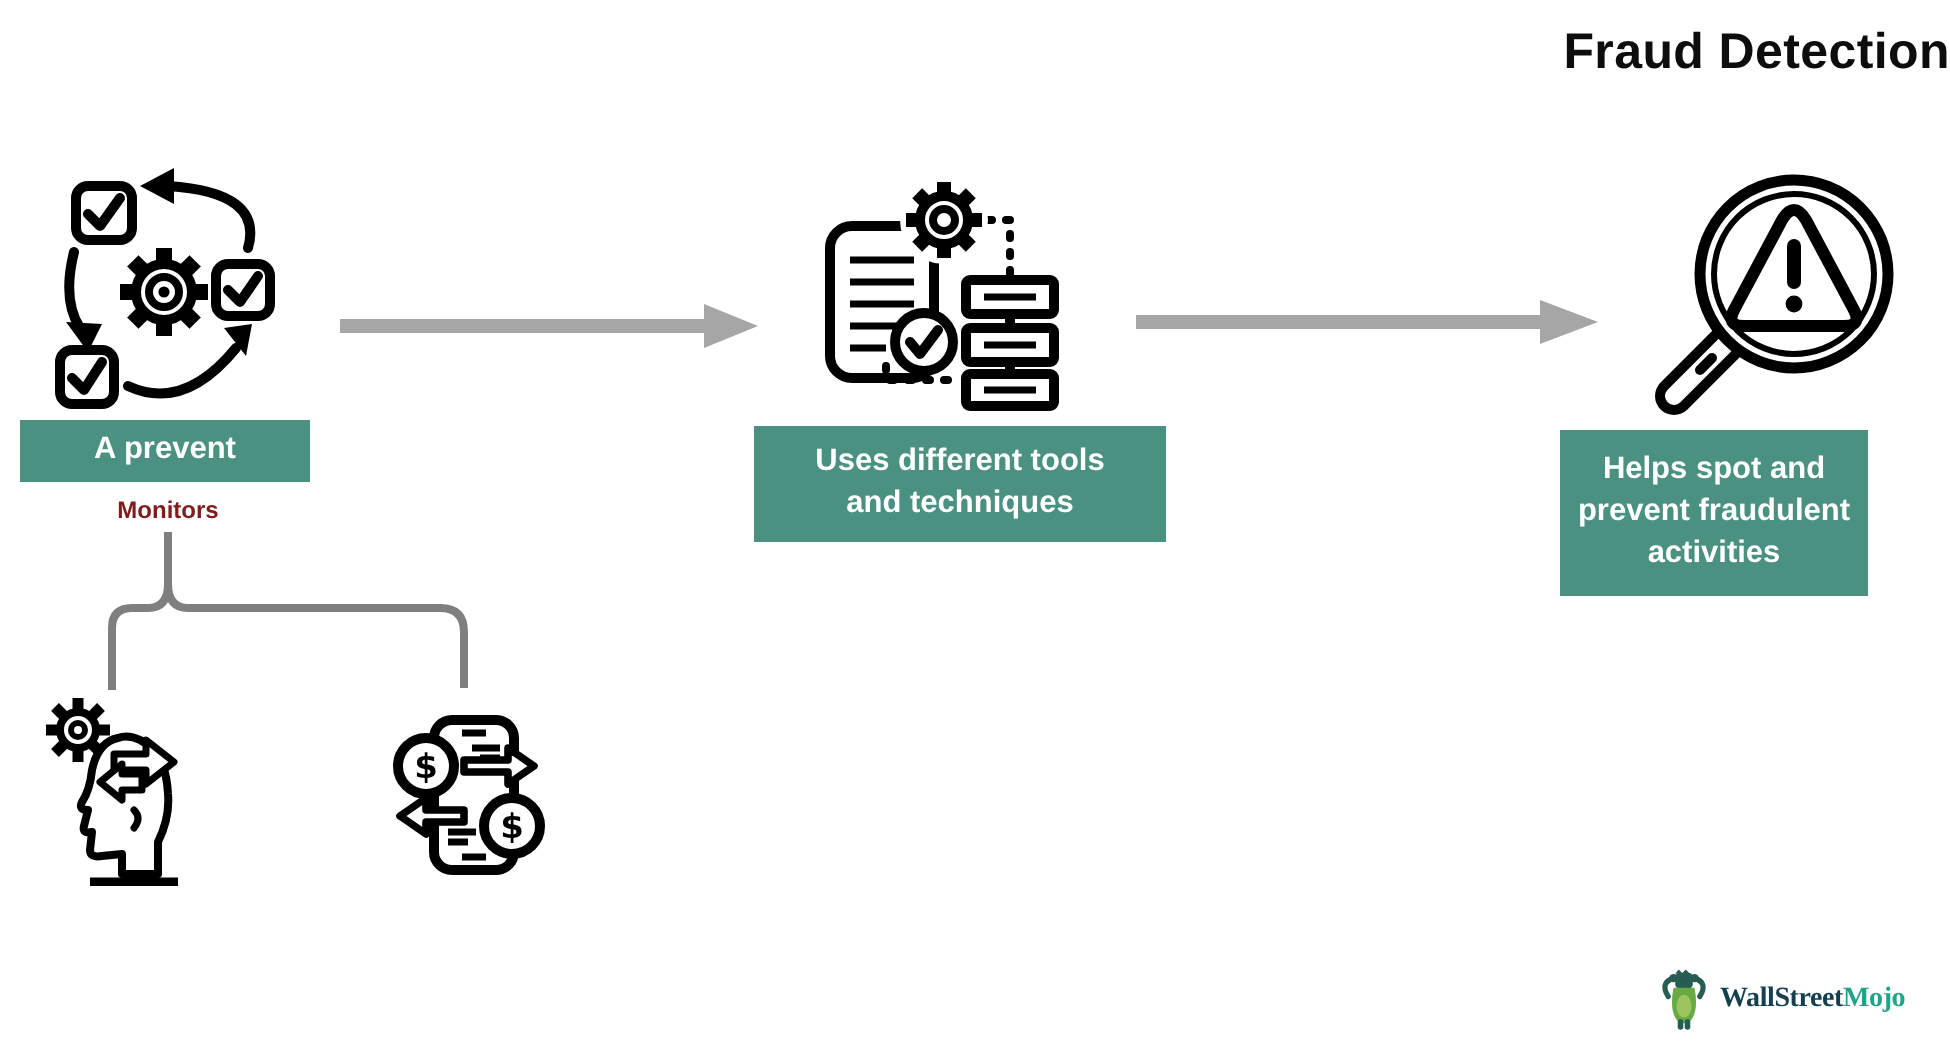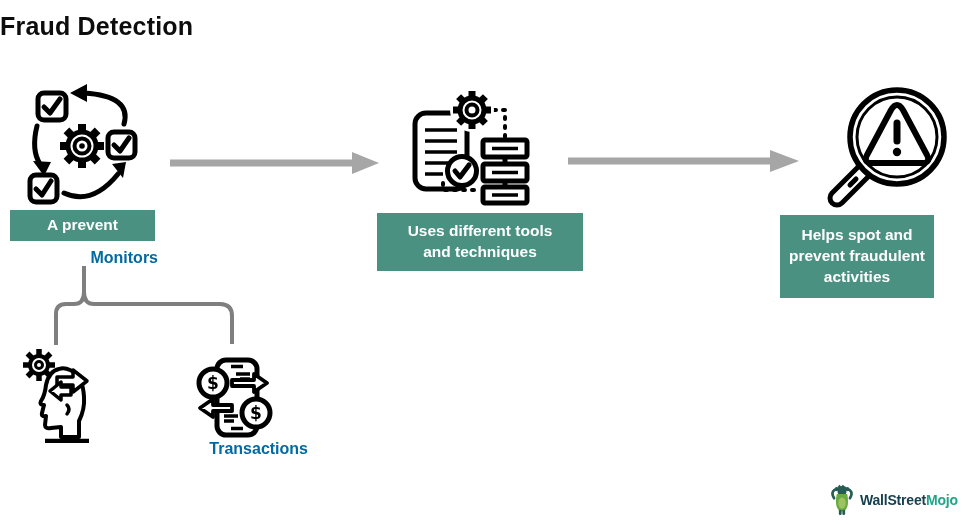--- a/index.html
+++ b/index.html
@@ -2,36 +2,36 @@
 <html><head>
 <meta charset="utf-8">
 <style>
   html,body{margin:0;padding:0;background:#fff;}
   #stage{
     position:relative;width:975px;height:524px;background:#ffffff;
     font-family:"Liberation Sans",sans-serif;overflow:hidden;
   }
   .abs{position:absolute;}
   #title{
-    left:0;top:12px;width:975px;text-align:left;
+    left:0;top:12px;width:975px;text-align:right;
     font-size:25px;font-weight:700;color:#0d0d0d;letter-spacing:.2px;
   }
   .teal-box{
     background:#4A9182;color:#ffffff;font-weight:700;font-size:15.5px;
     text-align:center;line-height:1.35;white-space:pre-line;
     display:flex;align-items:center;justify-content:center;
   }
   .teal-label{
-    color:#0369a1;font-weight:700;font-size:16px;text-align:right;
+    color:#7f1d1d;font-weight:700;font-size:12px;text-align:center;
     line-height:1.35;white-space:pre-line;
   }
   #logo{
     left:828px;top:483px;display:flex;align-items:center;gap:4px;
   }
-  #logo .logo-text{font-size:14px;font-weight:800;letter-spacing:-.2px;}
+  #logo .logo-text{font-size:14px;font-weight:800;letter-spacing:-.2px;font-family:Liberation Serif, serif;}
   #logo .part1{color:#16404F;}
   #logo .part2{color:#21A389;}
   svg{display:block;}
 </style>
 </head>
 <body>
 
 <div id="stage">
 
   <div id="title" class="abs">Fraud Detection</div>
@@ -213,21 +213,20 @@
       </g>
 
       <circle cx="17" cy="31" r="14" fill="#fff"></circle>
       <text x="17" y="37" text-anchor="middle" stroke="none" fill="#000" font-family="'DejaVu Sans',sans-serif" font-size="17" font-weight="bold">$</text>
       <circle cx="60" cy="61" r="14" fill="#fff"></circle>
       <text x="60" y="67" text-anchor="middle" stroke="none" fill="#000" font-family="'DejaVu Sans',sans-serif" font-size="17" font-weight="bold">$</text>
     </svg>
   </div>
 
 
-  <div class="abs teal-label" style="left:183px;top:438px;width:125px;">Transactions</div>
 
   <div id="logo" class="abs">
     <span>
       <svg width="28" height="34" viewBox="0 0 32 36">
         <polygon points="11,3 13,0.5 15,2.5 17,0.5 19,2.5 21,3" fill="#275C52"></polygon>
         <path d="M7,16 Q2,8 10,5.5" fill="none" stroke="#275C52" stroke-width="3" stroke-linecap="round"></path>
         <path d="M25,16 Q30,8 22,5.5" fill="none" stroke="#275C52" stroke-width="3" stroke-linecap="round"></path>
         <circle cx="10" cy="5.5" r="2.4" fill="#275C52"></circle>
         <circle cx="22" cy="5.5" r="2.4" fill="#275C52"></circle>
         <rect x="11" y="2.5" width="10" height="9" rx="2.5" fill="#275C52"></rect>

